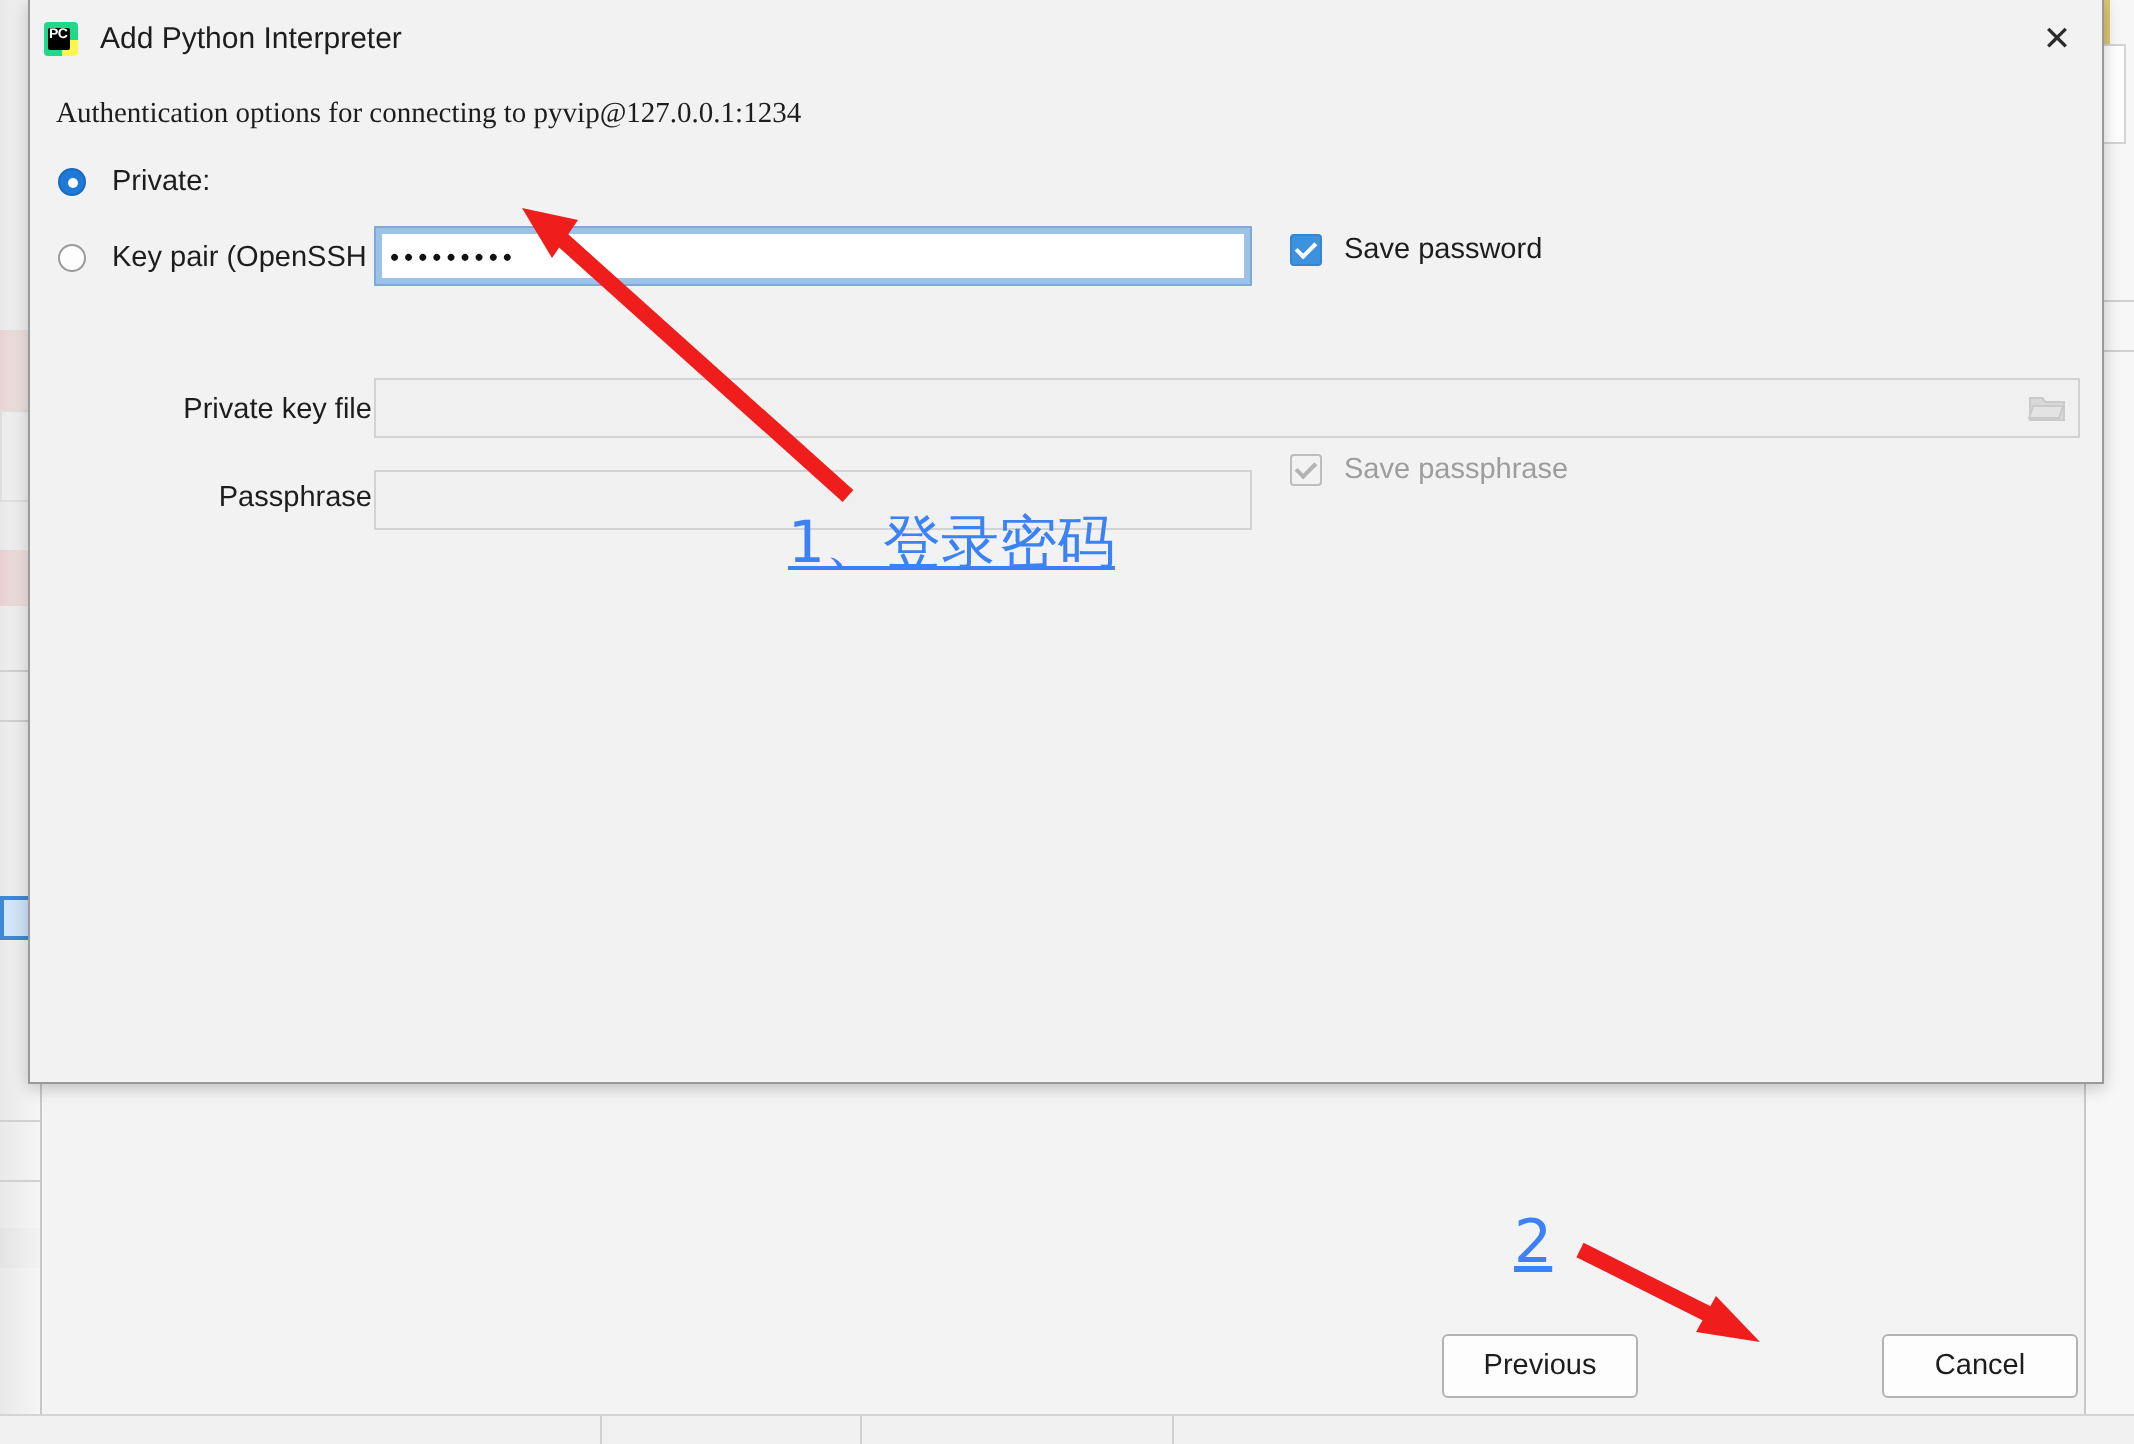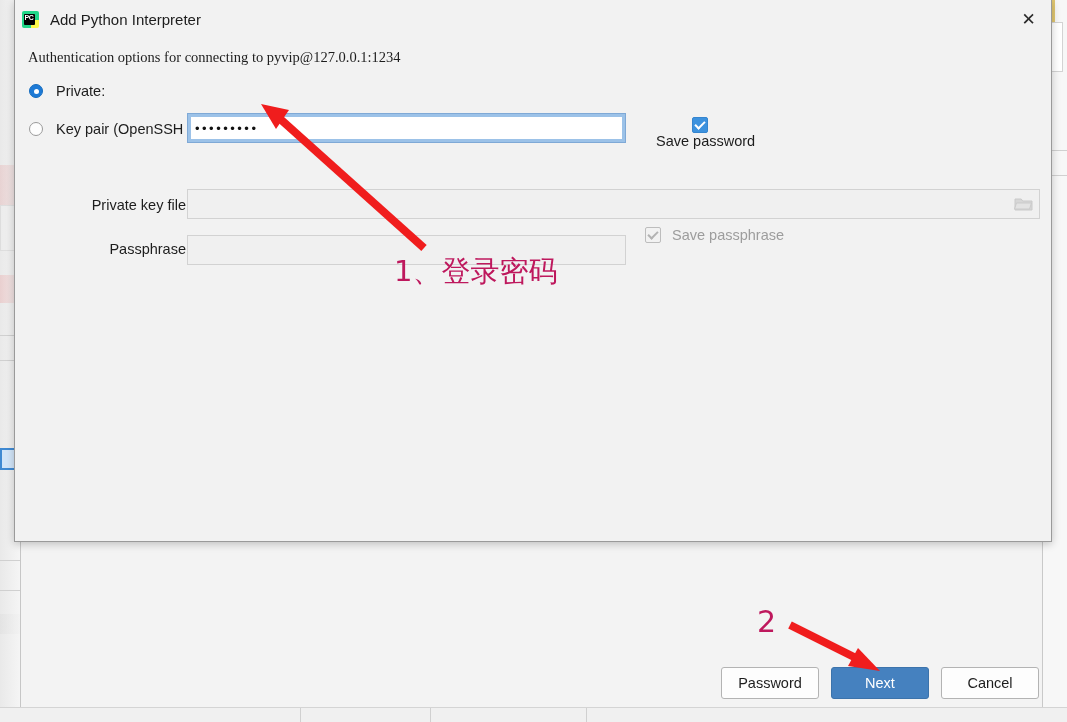--- a/index.html
+++ b/index.html
@@ -221,21 +221,21 @@
     width: 19px; height: 15px;
     opacity: .45;
   }
 
   
   .check-row {
     position: absolute;
     display: flex;
     align-items: center;
   }
-  #row-save-password  { left: 630px; top: 78px; flex-direction: column; }
+  #row-save-password  { left: 630px; top: 78px; }
   #row-save-passphrase{ left: 630px; top: 188px; }
 
   .checkbox {
     width: 16px; height: 16px;
     box-sizing: border-box;
     border-radius: 2px;
     flex: none;
     display: flex; align-items: center; justify-content: center;
   }
   .checkbox.on {
@@ -299,23 +299,24 @@
   #btn-cancel   { left: 926px; top: 11px; width: 98px; }
 
   
   #annotations {
     position: absolute;
     inset: 0;
     pointer-events: none;
   }
   .annot-text {
     position: absolute;
-    color: #be185d;
+    color: #3b82f6;
     font-family: "DejaVu Sans", sans-serif;
     white-space: nowrap;
+    text-decoration: underline;
   }
   #annot-1 {
     left: 394px; top: 252px;
     font-size: 29px;
   }
   #annot-2 {
     left: 757px; top: 604px;
     font-size: 30px;
   }
 </style>
@@ -394,22 +395,21 @@
 
     <div class="field-label" id="lbl-passphrase">Passphrase:</div>
     <div class="text-input" id="passphrase-input"></div>
 
     <div class="check-row" id="row-save-passphrase">
       <span class="checkbox disabled"></span>
       <span class="check-label muted">Save passphrase</span>
     </div>
 
     <div id="footer">
-      <div class="btn" id="btn-previous">Password</div>
-      <div class="btn" id="btn-next">Next</div>
+      <div class="btn" id="btn-previous">Previous</div>
       <div class="btn" id="btn-cancel">Cancel</div>
     </div>
 
   </div>
 </div>
 
 <div id="annotations">
   <svg width="1067" height="722" style="position:absolute;left:0;top:0;">
 
     <g>

